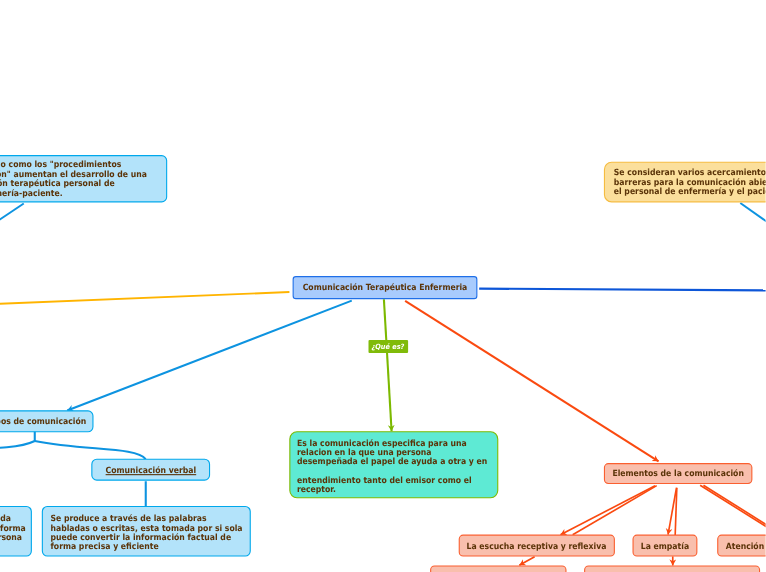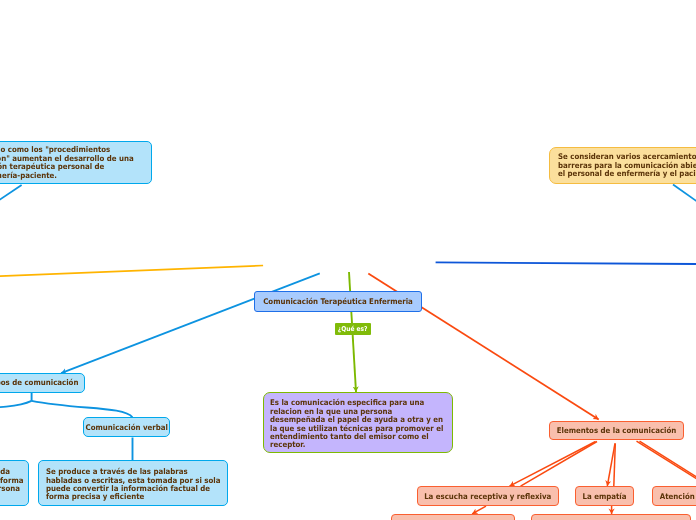--- a/index.html
+++ b/index.html
@@ -9,21 +9,21 @@
   #stage{position:relative;width:696px;height:520px;overflow:hidden;background:#ffffff;}
   svg.edges{position:absolute;left:0;top:0;width:696px;height:520px;}
   .node{position:absolute;box-sizing:border-box;
         font-family:"DejaVu Sans Condensed","DejaVu Sans",sans-serif;
         font-weight:bold;font-size:7.8px;color:#5b3409;}
   .node.ctr{display:flex;align-items:center;justify-content:center;}
   .ln{white-space:pre;display:block;height:8.7px;line-height:8.7px;position:absolute;}
   .blue{background:#b3e3fa;border:1.3px solid #00a8ec;border-radius:5px;}
   .center{background:#a8cbfd;border:1.7px solid #1f6fe8;border-radius:3px;}
   .yellow{background:#fbdf9c;border:1.5px solid #f5bc40;border-radius:7px;}
-  .green{background:#c4b5fd;border:1.4px solid #7eba02;border-radius:7px;}
+  .green{background:#5eead4;border:1.4px solid #7eba02;border-radius:7px;}
   .salmon{background:#f9bfad;border:1.4px solid #fa5f30;border-radius:4px;}
   .tag{background:#80bb09;color:#ffffff;border-radius:1px;font-size:6.6px;}
 </style>
 </head>
 <body>
 
 <div id="stage">
 <svg class="edges" viewBox="0 0 696 520">
   <defs>
     <marker id="arrBlue" markerWidth="8" markerHeight="8" refX="5.6" refY="3.1" orient="auto" markerUnits="userSpaceOnUse">
@@ -63,42 +63,41 @@
   <div class="ln" style="left:34px;top:21.4px;">en una relación terapéutica personal de</div>
   <div class="ln" style="left:52px;top:30.1px;">la enfermería-paciente.</div>
 </div>
 
 <div class="node yellow" style="left:549px;top:147px;width:252px;height:37px;">
   <div class="ln" style="left:8px;top:5px;">Se consideran varios acercamientos que rompen</div>
   <div class="ln" style="left:8px;top:13.7px;">barreras para la comunicación abierta entre</div>
   <div class="ln" style="left:8px;top:22.4px;">el personal de enfermería y el paciente</div>
 </div>
 
-<div class="node center ctr" style="left:254px;top:251px;width:168px;height:21px;margin-top:40px;">
+<div class="node center ctr" style="left:266px;top:251px;width:168px;height:21px;">
   <span>Comunicación Terapéutica Enfermeria</span>
 </div>
 
-<div class="node tag ctr" style="left:334.5px;top:323px;width:36.3px;height:12.1px;">
+<div class="node tag ctr" style="left:334.5px;top:309px;width:36.3px;height:12.1px;font-style:italic;">
   <span>¿Qué es?</span>
 </div>
 
 <div class="node green" style="left:263px;top:392px;width:190px;height:61px;">
   <div class="ln" style="left:6px;top:6.4px;">Es la comunicación especifica para una</div>
   <div class="ln" style="left:6px;top:14.8px;">relacion en la que una persona</div>
   <div class="ln" style="left:6px;top:23.2px;">desempeñada el papel de ayuda a otra y en</div>
-  <div class="ln" style="left:6px;top:31.6px;">la que se utilizan técnicas para promover el</div>
   <div class="ln" style="left:6px;top:40px;text-align:right;">entendimiento tanto del emisor como el</div>
   <div class="ln" style="left:6px;top:48.4px;">receptor.</div>
 </div>
 
 <div class="node blue ctr" style="left:-18px;top:372.8px;width:103px;height:19.8px;">
   <span>Tipos de comunicación</span>
 </div>
 
-<div class="node blue ctr" style="left:83.2px;top:416.9px;width:87px;height:20.3px;">
+<div class="node blue ctr" style="left:83.2px;top:416.9px;width:108px;height:20.3px;text-decoration:underline;">
   <span>Comunicación verbal</span>
 </div>
 
 <div class="node blue" style="left:-162px;top:460.2px;width:190.5px;height:46.2px;">
   <div class="ln" style="left:6px;top:7px;">La comunicación no verbal es transmitida</div>
   <div class="ln" style="left:6px;top:15.4px;">a través de gestos y expresiones, esta forma</div>
   <div class="ln" style="left:6px;top:23.8px;">que puede revelar el estado de una persona</div>
 </div>
 
 <div class="node blue" style="left:37.9px;top:460.2px;width:190.5px;height:46.2px;">

